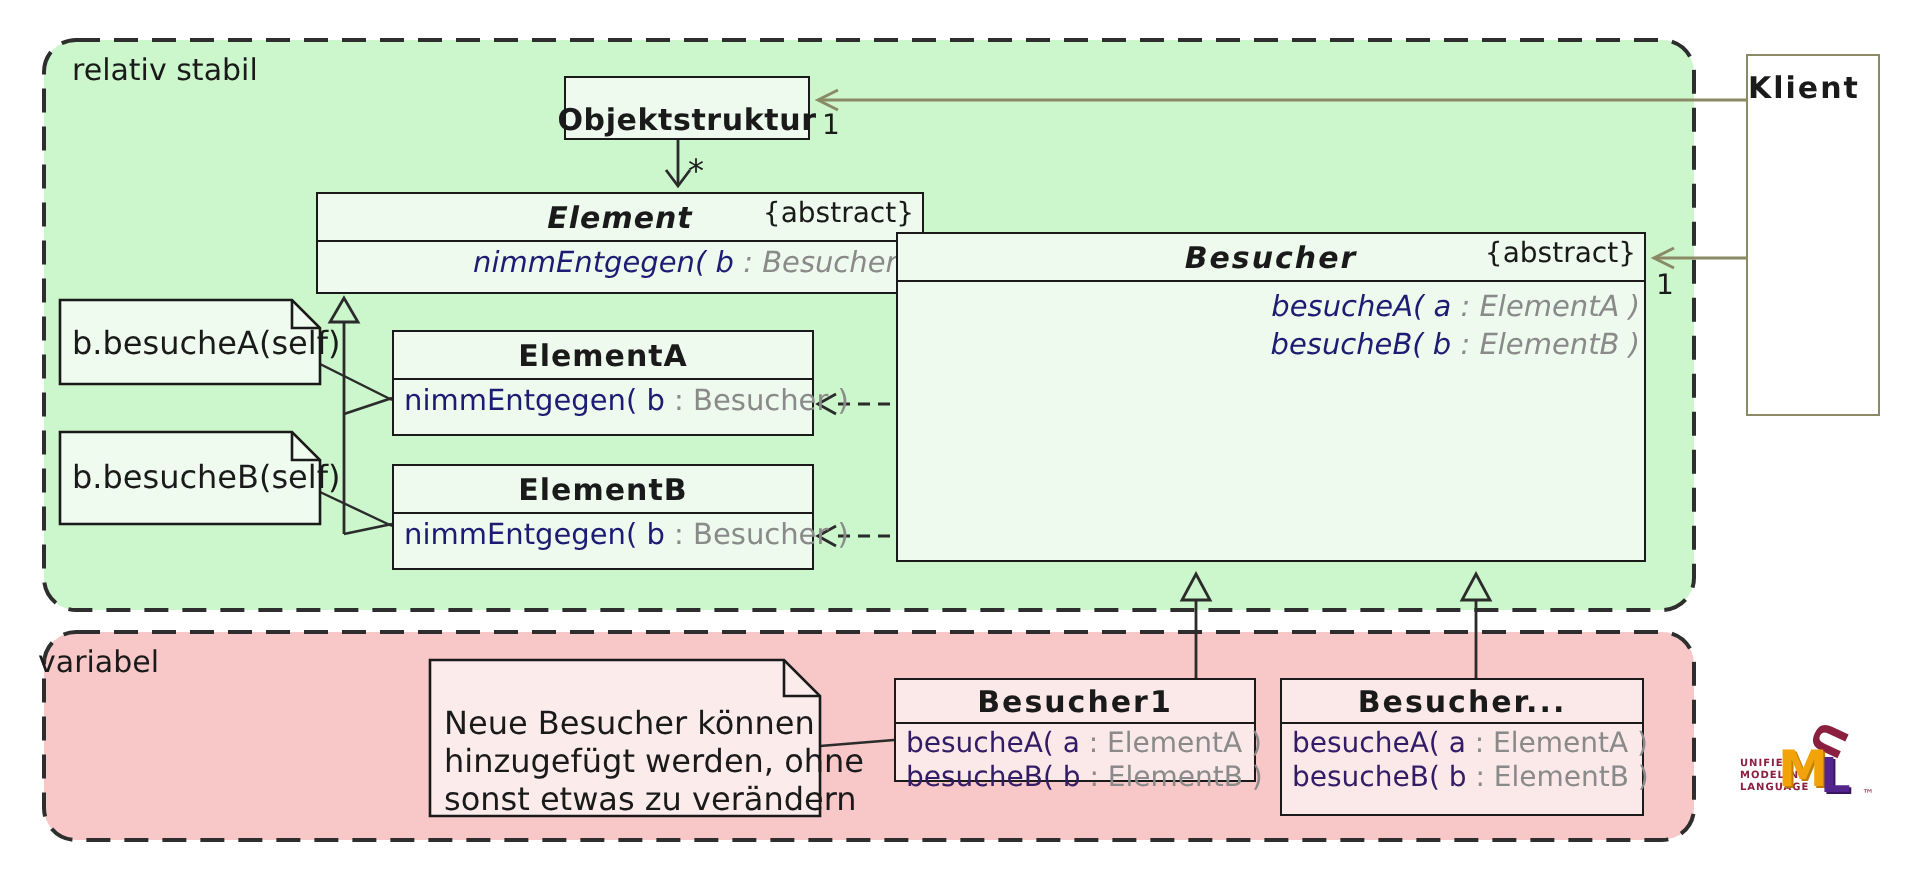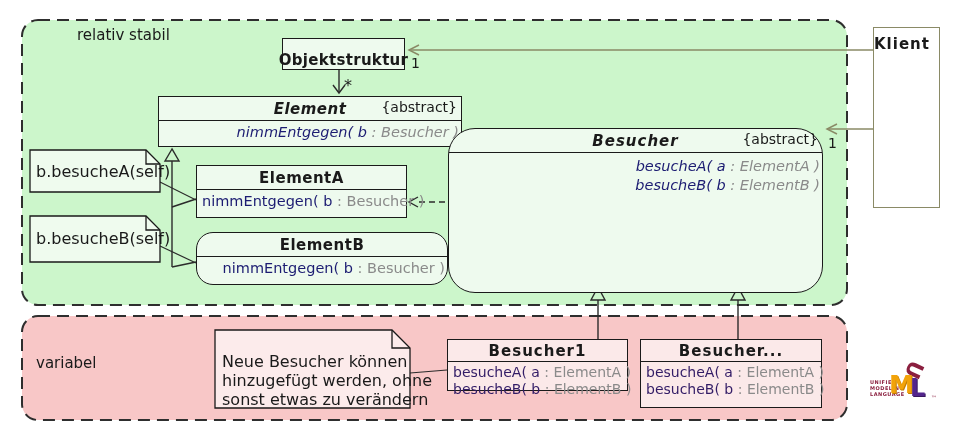--- a/index.html
+++ b/index.html
@@ -99,22 +99,22 @@
     <polygon points="738,287 731,300 745,300" fill="#ccf6cb" stroke="#2b2b2b" stroke-width="1.4"></polygon>
 
     <path d="M30,150 h116 l14,14 v28 h-130 Z" fill="#effbee" stroke="#1a1a1a" stroke-width="1.3"></path>
     <path d="M146,150 v14 h14" fill="none" stroke="#1a1a1a" stroke-width="1.3"></path>
     <path d="M30,216 h116 l14,14 v32 h-130 Z" fill="#effbee" stroke="#1a1a1a" stroke-width="1.3"></path>
     <path d="M146,216 v14 h14" fill="none" stroke="#1a1a1a" stroke-width="1.3"></path>
     <path d="M215,330 h177 l18,18 v60 h-195 Z" fill="#fcebeb" stroke="#1a1a1a" stroke-width="1.3"></path>
     <path d="M392,330 v18 h18" fill="none" stroke="#1a1a1a" stroke-width="1.3"></path>
   </svg>
 
-  <div class="abs region-label" style="left:36px;top:26px;margin-left:41px;">relativ stabil</div>
-  <div class="abs region-label" style="left:36px;top:322px;margin-top:32px;">variabel</div>
+  <div class="abs region-label" style="left:36px;top:26px;">relativ stabil</div>
+  <div class="abs region-label" style="left:19px;top:322px;">variabel</div>
 
   <div class="uml-class single" style="left:282px;top:38px;width:123px;height:32px;">
     <span>Objektstruktur</span>
   </div>
 
   <div class="uml-class" style="left:158px;top:96px;width:304px;height:51px;">
     <div class="hdr abst">
       <span class="cname">Element</span>
       <span class="stereo">{abstract}</span>
     </div>
@@ -125,30 +125,30 @@
 
   <div class="uml-class" style="left:196px;top:165px;width:211px;height:53px;">
     <div class="hdr">
       <span class="cname">ElementA</span>
     </div>
     <div class="methods">
       <div class="m-row"><span class="mh">nimmEntgegen( b</span><span class="mt"> : Besucher )</span></div>
     </div>
   </div>
 
-  <div class="uml-class" style="left:196px;top:232px;width:252px;height:53px;border-radius:17px;">
+  <div class="uml-class" style="left:196px;top:232px;width:211px;height:53px;">
     <div class="hdr">
       <span class="cname">ElementB</span>
     </div>
     <div class="methods">
       <div class="m-row"><span class="mh">nimmEntgegen( b</span><span class="mt"> : Besucher )</span></div>
     </div>
   </div>
 
-  <div class="uml-class" style="left:448px;top:128px;width:375px;height:165px;border-radius:27px;">
+  <div class="uml-class" style="left:448px;top:116px;width:375px;height:165px;">
     <div class="hdr abst">
       <span class="cname" style="letter-spacing:1px;">Besucher</span>
       <span class="stereo">{abstract}</span>
     </div>
     <div class="methods" style="padding-left:8px;padding-top:4px;">
       <div class="m-row it"><span class="mh">besucheA( a</span><span class="mt"> : ElementA )</span></div>
       <div class="m-row it"><span class="mh">besucheB( b</span><span class="mt"> : ElementB )</span></div>
     </div>
   </div>
 

